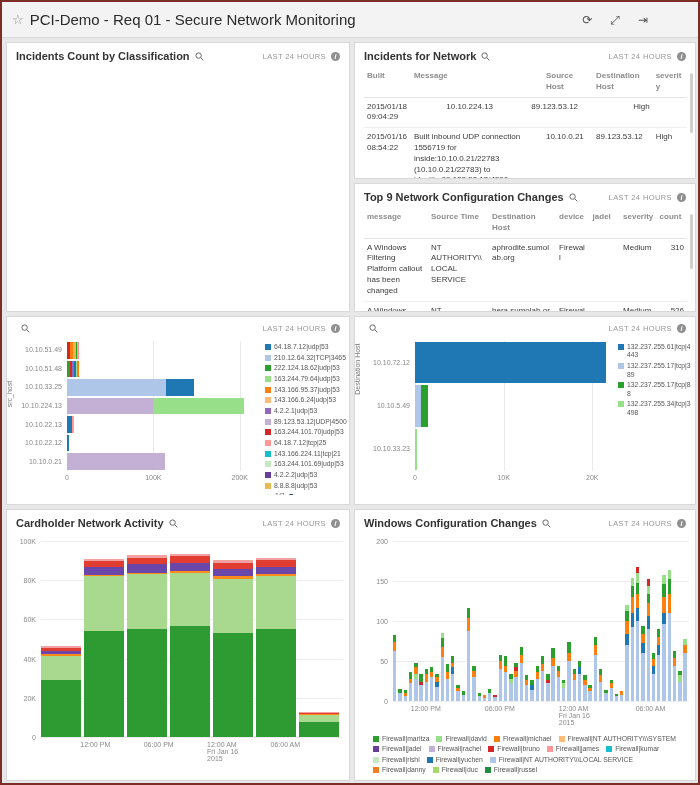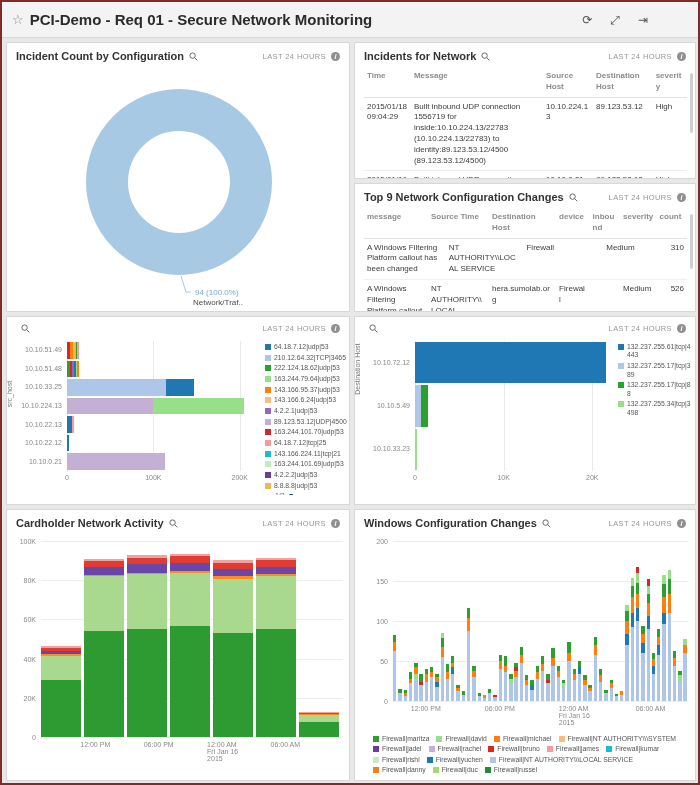--- a/index.html
+++ b/index.html
@@ -3,21 +3,21 @@
 <meta charset="utf-8">
 <style>
   * { box-sizing: border-box; margin: 0; padding: 0; }
   html,body { font-family: "Liberation Sans", sans-serif; }
   .page { position: relative; width: 700px; height: 785px; background:#e8e8e8;
           border: 2px solid #7b2d26; overflow: hidden; }
   
   .tophdr { position:absolute; left:0; top:0; right:0; height:36px; background:#f3f3f3;
             border-bottom:1px solid #d9d9d9; display:flex; align-items:center; padding:0 10px; }
   .star { font-size:13px; color:#888; margin-right:6px; }
-  .apptitle { font-size:15px; font-weight:bold; color:#2b2b2b; }
+  .apptitle { font-size:15px; font-weight:normal; color:#2b2b2b; }
   .hdr-actions { margin-left:auto; display:flex; gap:18px; padding-right:40px; }
   .hdr-actions span { font-size:12px; color:#555; cursor:pointer; }
   
   .panel { position:absolute; background:#fff; border:1px solid #d8d8d8; overflow:hidden; }
   .panel-header { display:flex; align-items:center; padding:7px 9px 4px 9px; }
   .panel-title { font-size:11px; font-weight:bold; color:#333; }
   .mag { margin-left:5px; flex:none; }
   .spacer { flex:1; }
   .range { font-size:7.5px; color:#979797; letter-spacing:.4px; margin-right:5px; }
   .info { width:9px; height:9px; border-radius:50%; background:#8f8f8f; color:#fff;
@@ -68,59 +68,52 @@
     <span class="apptitle">PCI-Demo - Req 01 - Secure Network Monitoring</span>
     <div class="hdr-actions">
       <span>⟳</span>
       <span>⤢</span>
       <span>⇥</span>
     </div>
   </div>
 
   <section class="panel" style="left:4px;top:40px;width:344px;height:270px">
     <div class="panel-header">
-      <span class="panel-title">Incident Count by Configuration</span>
+      <span class="panel-title">Incidents Count by Classification</span>
       <svg class="mag" width="9" height="9" viewBox="0 0 10 10">
           <circle cx="4" cy="4" r="3" fill="none" stroke="#666" stroke-width="1.1"></circle>
           <line x1="6.2" y1="6.2" x2="9.2" y2="9.2" stroke="#666" stroke-width="1.1"></line>
         </svg>
       <span class="spacer"></span>
       <span class="range">LAST 24 HOURS</span>
       <span class="info">i</span>
     </div>
-    <div id="donut-body" style="position:relative;height:242px"><svg width="344" height="242">
-          <circle cx="172" cy="116" r="72" fill="none" stroke="#a8c9e4" stroke-width="42"></circle>
-          <polyline points="174,210 179,226 184,226" fill="none" stroke="#a8c9e4" stroke-width="1"></polyline>
-          <text x="188" y="229" class="donut-lbl1">94 (100.0%)</text>
-          <text x="186" y="239" class="donut-lbl2">Network/Traf..</text>
-        </svg></div>
   </section>
 
   <section class="panel" style="left:352px;top:40px;width:342px;height:137px">
     <div class="panel-header">
       <span class="panel-title">Incidents for Network</span>
       <svg class="mag" width="9" height="9" viewBox="0 0 10 10">
           <circle cx="4" cy="4" r="3" fill="none" stroke="#666" stroke-width="1.1"></circle>
           <line x1="6.2" y1="6.2" x2="9.2" y2="9.2" stroke="#666" stroke-width="1.1"></line>
         </svg>
       <span class="spacer"></span>
       <span class="range">LAST 24 HOURS</span>
       <span class="info">i</span>
     </div>
     <div class="tbl" id="tbl-incidents">
         <div class="trow hdr">
-          <div class="tcell" style="flex: 13 1 0%;">Time</div>
+          <div class="tcell" style="flex: 13 1 0%;">Built</div>
           <div class="tcell" style="flex: 40 1 0%;">Message</div>
           <div class="tcell" style="flex: 14 1 0%;">Source Host</div>
           <div class="tcell" style="flex: 17 1 0%;">Destination Host</div>
           <div class="tcell" style="flex: 9 1 0%;">severity</div>
         </div>
         <div class="trow">
           <div class="tcell" style="flex: 13 1 0%;">2015/01/18 09:04:29</div>
-          <div class="tcell" style="flex: 40 1 0%;">Built inbound UDP connection 1556719 for inside:10.10.224.13/22783 (10.10.224.13/22783) to identity:89.123.53.12/4500 (89.123.53.12/4500)</div>
           <div class="tcell" style="flex: 14 1 0%;">10.10.224.13</div>
           <div class="tcell" style="flex: 17 1 0%;">89.123.53.12</div>
           <div class="tcell" style="flex: 9 1 0%;">High</div>
         </div>
         <div class="trow">
           <div class="tcell" style="flex: 13 1 0%;">2015/01/16 08:54:22</div>
           <div class="tcell" style="flex: 40 1 0%;">Built inbound UDP connection 1556719 for inside:10.10.0.21/22783 (10.10.0.21/22783) to identity:89.123.53.12/4500 (89.123.53.12/4500)</div>
           <div class="tcell" style="flex: 14 1 0%;">10.10.0.21</div>
           <div class="tcell" style="flex: 17 1 0%;">89.123.53.12</div>
           <div class="tcell" style="flex: 9 1 0%;">High</div>
@@ -139,27 +132,28 @@
       <span class="spacer"></span>
       <span class="range">LAST 24 HOURS</span>
       <span class="info">i</span>
     </div>
     <div class="tbl" id="tbl-top10">
         <div class="trow hdr">
           <div class="tcell" style="flex: 19 1 0%;">message</div>
           <div class="tcell" style="flex: 18 1 0%;">Source Time</div>
           <div class="tcell" style="flex: 20 1 0%;">Destination Host</div>
           <div class="tcell" style="flex: 9 1 0%;">device</div>
-          <div class="tcell" style="flex: 8 1 0%;">inbound</div>
+          <div class="tcell" style="flex: 8 1 0%;">jadel</div>
           <div class="tcell" style="flex: 10 1 0%;">severity</div>
           <div class="tcell" style="flex: 8 1 0%;">count</div>
         </div>
         <div class="trow">
           <div class="tcell" style="flex: 19 1 0%;">A Windows Filtering Platform callout has been changed</div>
           <div class="tcell" style="flex: 18 1 0%;">NT AUTHORITY\\LOCAL SERVICE</div>
+          <div class="tcell" style="flex: 20 1 0%;">aphrodite.sumolab.org</div>
           <div class="tcell" style="flex: 9 1 0%;">Firewall</div>
           <div class="tcell" style="flex: 8 1 0%;"></div>
           <div class="tcell" style="flex: 10 1 0%;">Medium</div>
           <div class="tcell" style="flex: 8 1 0%; text-align: right;">310</div>
         </div>
         <div class="trow">
           <div class="tcell" style="flex: 19 1 0%;">A Windows Filtering Platform callout has been changed</div>
           <div class="tcell" style="flex: 18 1 0%;">NT AUTHORITY\\LOCAL SERVICE</div>
           <div class="tcell" style="flex: 20 1 0%;">hera.sumolab.org</div>
           <div class="tcell" style="flex: 9 1 0%;">Firewall</div>

